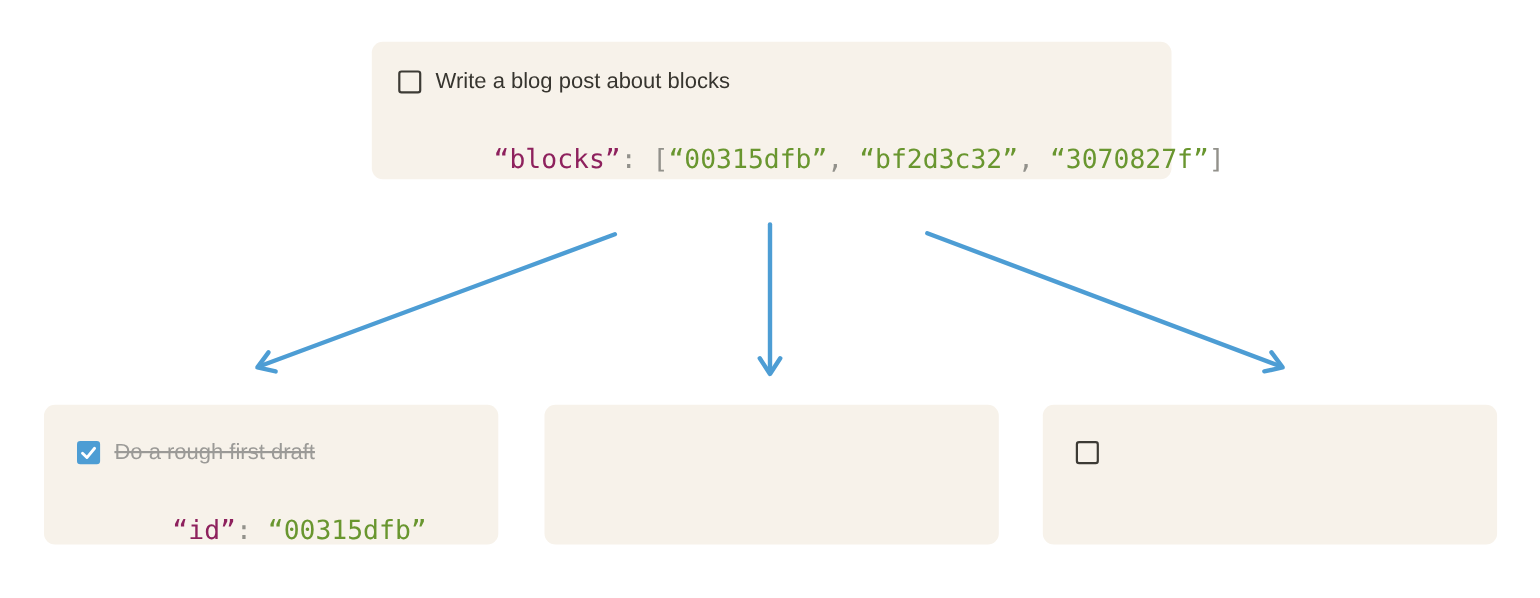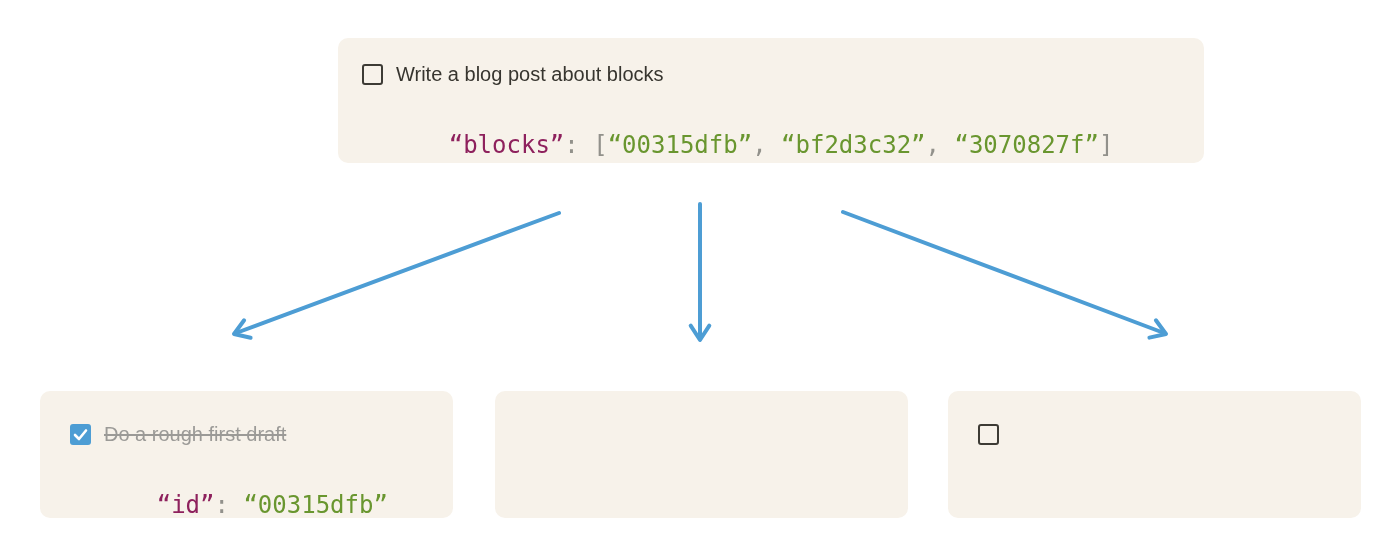--- a/index.html
+++ b/index.html
@@ -28,25 +28,25 @@
     stroke-linejoin: round;
   }
   .card {
     position: absolute;
     background: var(--card-bg, #f7f2ea);
     border-radius: 10px;
     box-sizing: border-box;
   }
   .card.parent {
     left: 338px; top: 38px;
-    width: 866px; height: 125px;
+    width: 727px; height: 125px;
     padding: 24px 24px 0 24px;
   }
   .card.child {
-    top: 391px;
+    top: 368px;
     width: 413px; height: 127px;
     padding: 31px 30px 0 30px;
   }
   .card.child-1 { left: 40px; }
   .card.child-2 { left: 495px; }
   .card.child-3 { left: 948px; }
 
   .todo-row {
     display: flex;
     align-items: center;

